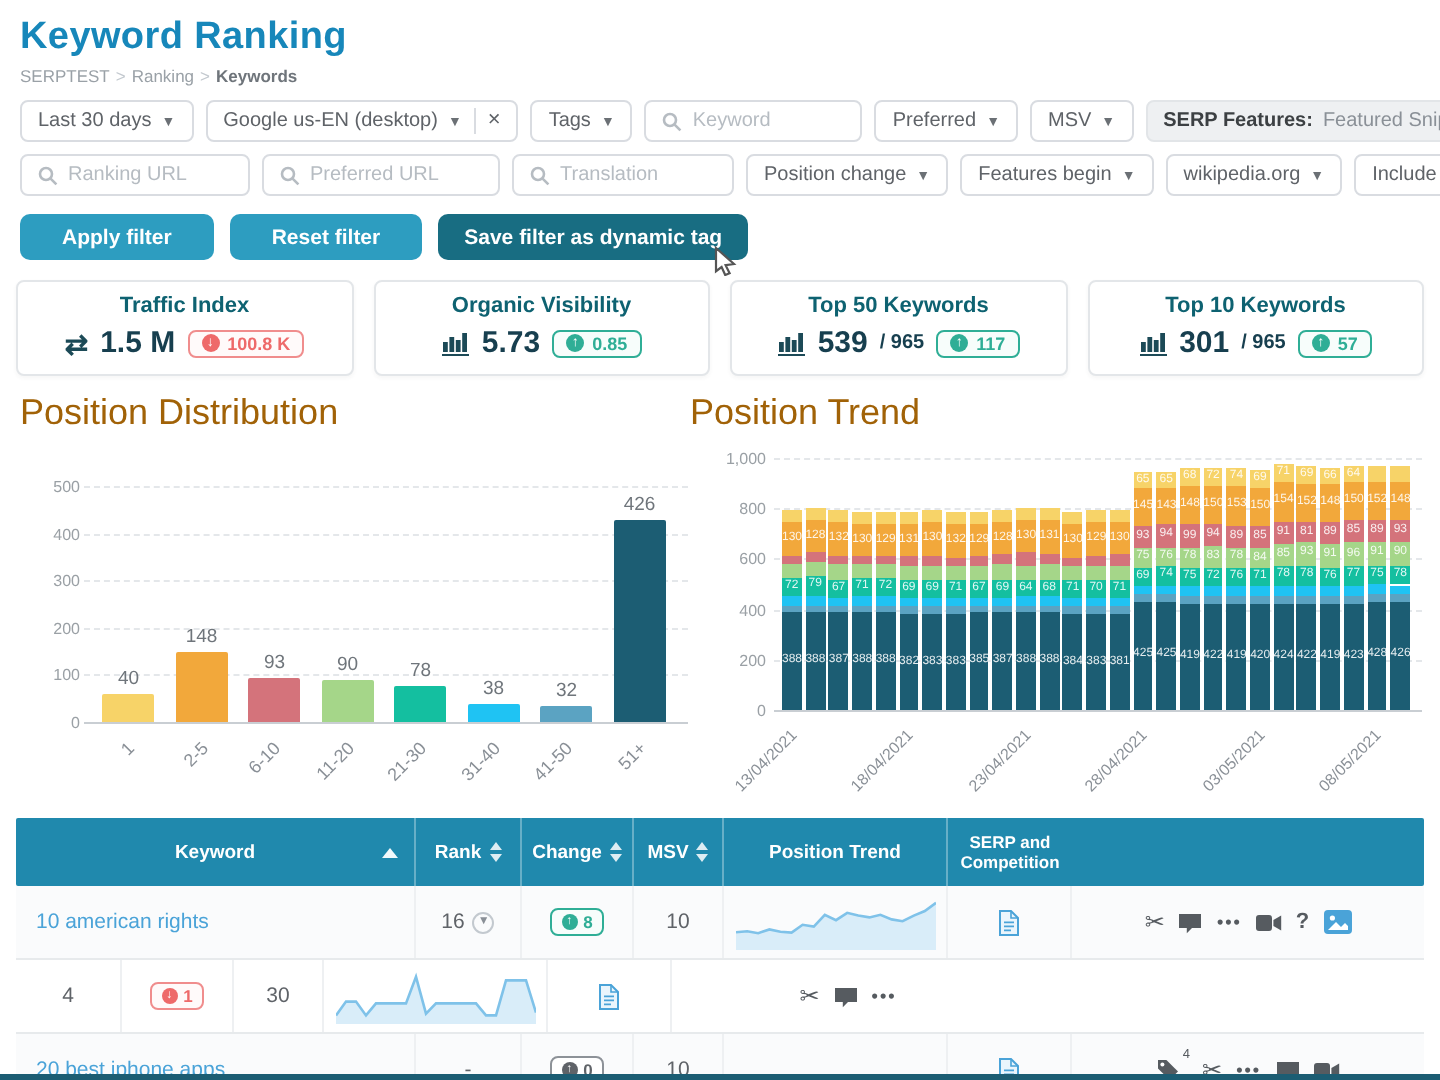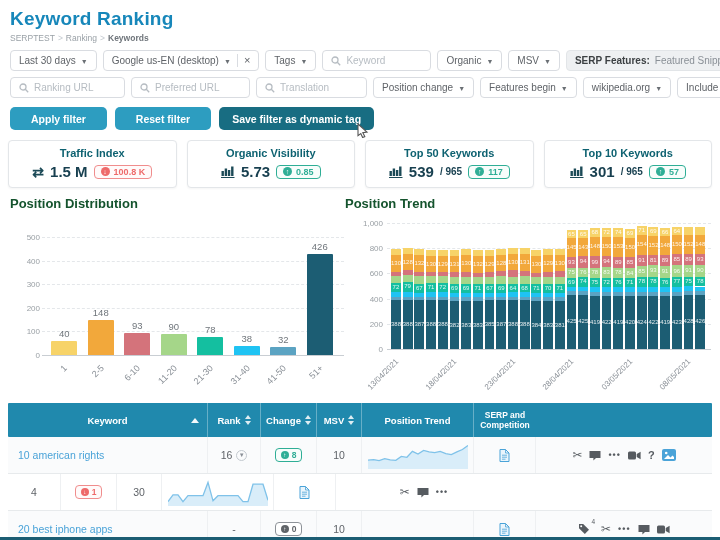--- a/index.html
+++ b/index.html
@@ -64,21 +64,21 @@
   .badge.red .bc { background:#ee6a6a; }
   .badge.gray { border-color:#8d9298; color:#5f6368; }
   .badge.gray .bc { background:#5f6368; }
   .badge.small { padding:1px 5px; font-size:8.5px; gap:3px; }
   .badge.small .bc { width:8px; height:8px; line-height:8px; font-size:6px; }
 
   
   .charts { display:flex; margin-top:8px; }
   .chart-left { width:345px; padding-left:10px; }
   .chart-right { width:375px; }
-  .ctitle { font-size:13px; color:#14532d;font-weight:bold; }
+  .ctitle { font-size:18px; color:#a16207; }
   .plotwrap { position:relative; height:182px; margin-top:4px; }
   .gridline { position:absolute; border-top:1px dashed #e4e7ea; }
   .axisline { position:absolute; border-top:1px solid #c9ced3; }
   .ylab { position:absolute; font-size:8px; color:#9aa0a5; text-align:right; width:30px; }
   .rlab { position:absolute; font-size:9px; color:#8a9097; text-align:right;
           transform:rotate(-45deg); transform-origin:100% 0; white-space:nowrap; }
   .rlab.date { font-size:8px; }
   .bar { position:absolute; border-radius:1px 1px 0 0; }
   .bval { position:absolute; font-size:9.5px; color:#6f757b; text-align:center; }
   .seg { position:absolute; overflow:visible; }
@@ -149,21 +149,21 @@
       <div class="chip">
         <span class="fi">
           <svg width="10" height="10" viewBox="0 0 10 10">
             <circle cx="4" cy="4" r="3" fill="none" stroke="#b6bcc2" stroke-width="1.3"></circle>
             <path d="M6.3 6.3 L9.2 9.2" stroke="#b6bcc2" stroke-width="1.3"></path>
           </svg>
         </span>
         <input style="width: 76px;" placeholder="Keyword">
       </div>
       <div class="chip">
-        <span>Organic</span>
+        <span>Preferred</span>
         <span class="caret">▼</span>
       </div>
       <div class="chip">
         <span>MSV</span>
         <span class="caret">▼</span>
       </div>
       <div class="chip graychip">
         <span class="flabel">SERP Features:</span>
         <span class="fval">Featured Snippet</span>
       </div>

